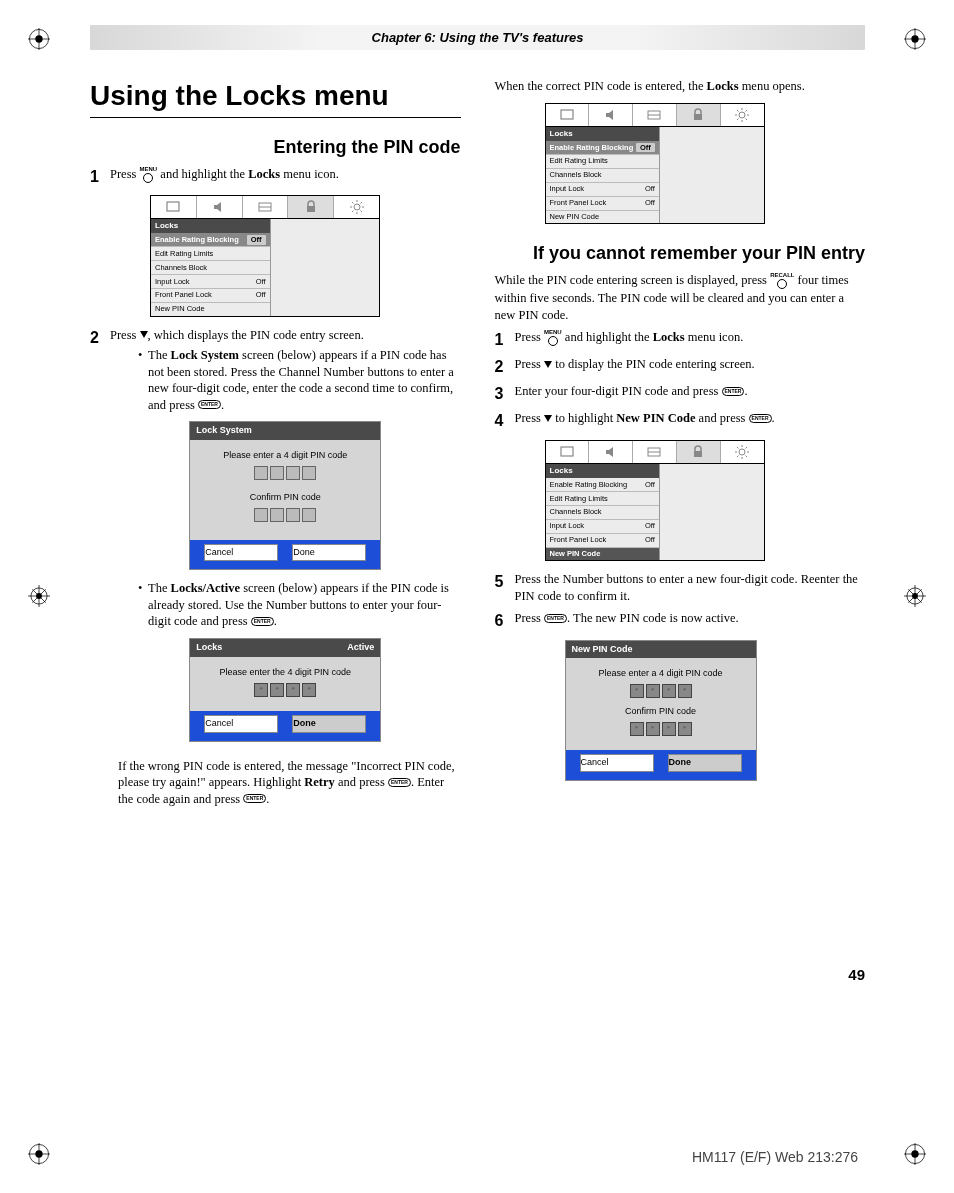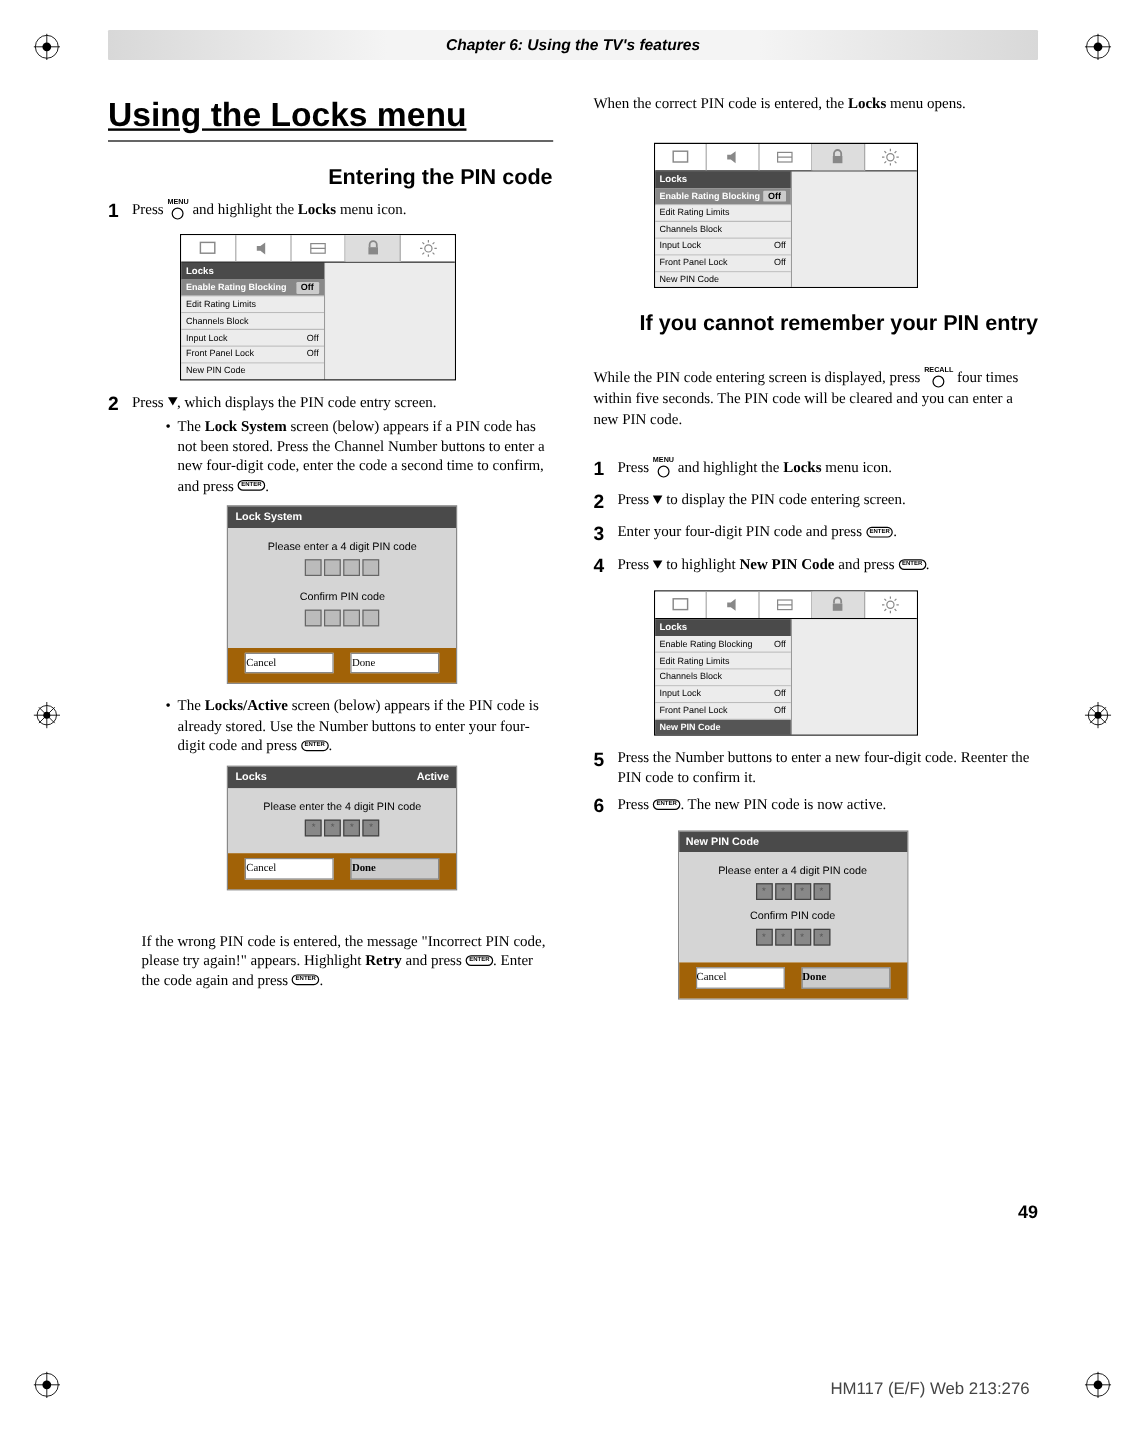--- a/index.html
+++ b/index.html
@@ -44,24 +44,23 @@
   .col { width:50%; font-size:12.5px; line-height:1.32; }
   h1 {
     font-family:Arial, "Helvetica Neue", sans-serif;
     font-stretch:condensed;
     font-weight:900;
     font-size:28px;
     margin:0 0 2px 0;
     border-bottom:1.5px solid #000;
     padding-bottom:2px;
     letter-spacing:0px;
-    text-decoration:underline;
   }
   h1.condensed { font-family:"Arial Narrow", Arial, sans-serif; font-weight:bold; }
-  p { margin:24px 0; }
+  p { margin:6px 0; }
   h2 {
     font-family:"Arial Narrow", Arial, sans-serif;
     font-weight:bold;
     font-size:18px;
     margin:18px 0 6px 0;
     letter-spacing:0px;
     text-align:right;
   }
   .stepnum {
     font-family:Arial, sans-serif;
@@ -198,26 +197,25 @@
     margin:0 1px;
   }
   .pindlg.dark .boxes span {
     background:#888;
     border:0.5px solid #444;
     color:#555;
     font-size:8px;
     line-height:12px;
   }
   .pindlg .btns {
-    background:#a16207;
+    background:#1d4ed8;
     display:flex;
     gap:14px;
     padding:4px 14px 8px;
     justify-content:center;
-    font-family:Liberation Serif, serif;
   }
   .pindlg .btns div {
     flex:1;
     background:#fff;
     border:0.5px solid #888;
     padding:2px 0;
     font-size:9px;
   }
   .pindlg .btns div.sel {
     background:#ccc;

